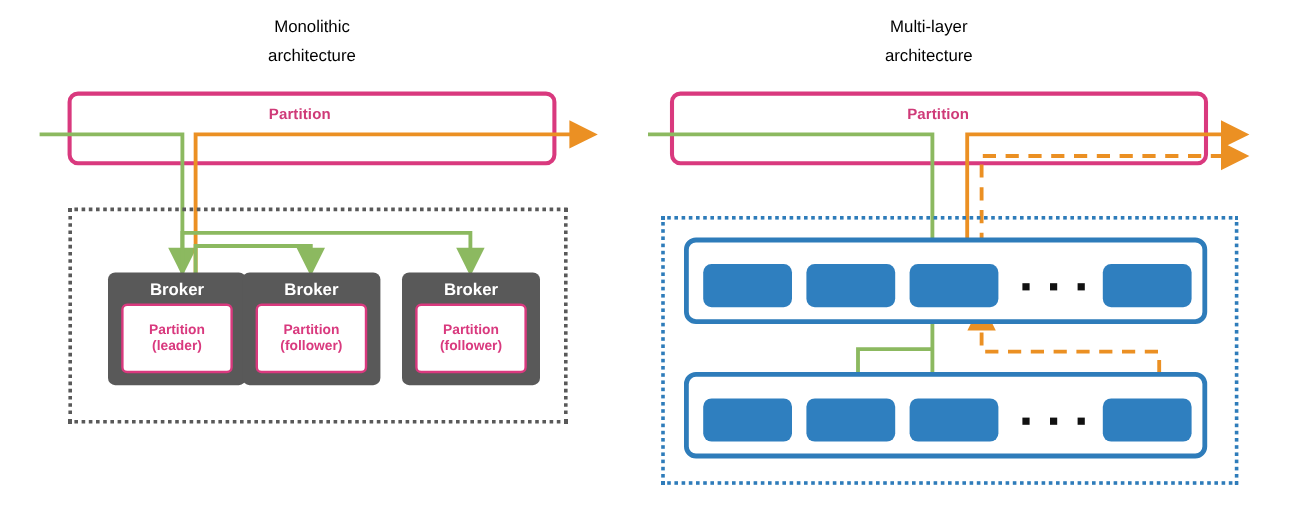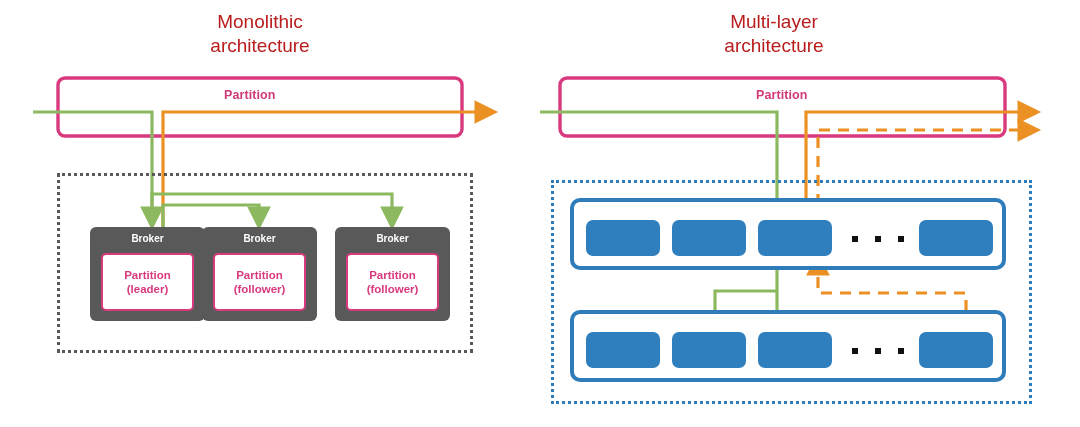--- a/index.html
+++ b/index.html
@@ -23,23 +23,23 @@
   svg#scene {
     position: absolute;
     top: 0; left: 0;
     width: 1080px;
     height: 427px;
   }
   .panel-title {
     position: absolute;
     text-align: center;
     font-family: "Liberation Sans", sans-serif;
-    font-size: 19px;
+    font-size: 14px;
     line-height: 24px;
-    color: #b91c1c;
+    color: #000000;
     font-weight: 400;
     white-space: pre-line;
   }
   #title-left { left: 160px; top: 10px; width: 200px; }
   #title-right { left: 674px; top: 10px; width: 200px; }
 
   .partition-label {
     position: absolute;
     font-family: "Liberation Sans", sans-serif;
     font-size: 12.5px;
@@ -62,21 +62,21 @@
   #broker-2 { left: 202px; }
   #broker-3 { left: 335px; }
 
   .broker-label {
     position: absolute;
     top: 6px;
     left: 0;
     width: 100%;
     text-align: center;
     color: #ffffff;
-    font-size: 10px;
+    font-size: 14px;
     font-weight: bold;
     font-family: "Liberation Sans", sans-serif;
   }
   .inner-partition {
     position: absolute;
     left: 11px;
     top: 26px;
     width: 93px;
     height: 58px;
     background: #ffffff;

